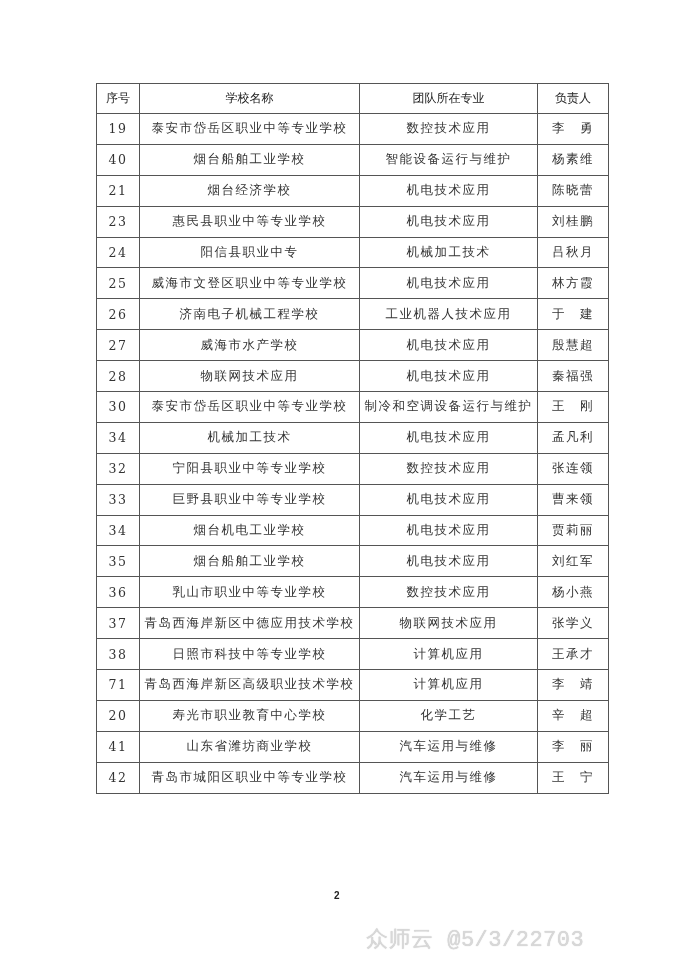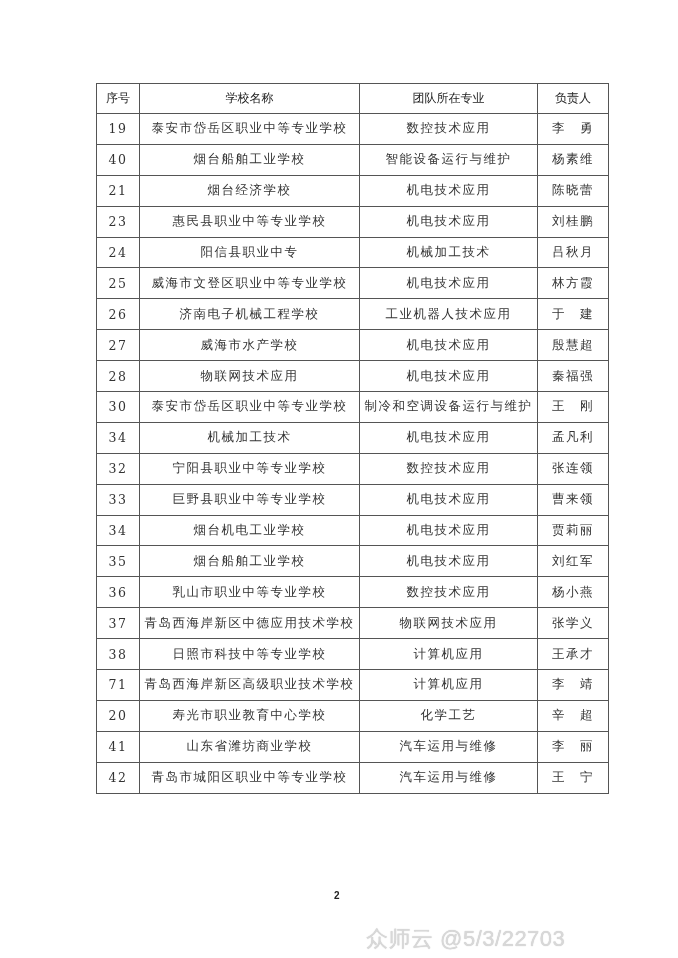--- a/index.html
+++ b/index.html
@@ -11,21 +11,21 @@
     table.list th, table.list td { border: 1px solid #555; padding: 0; text-align: center;
                  white-space: nowrap; overflow: hidden; }
     table.list th { height: 29px; font-family: "DejaVu Sans", "Liberation Sans", sans-serif;
                  font-size: 12px; font-weight: normal; color: #222; margin-left: 17px; }
     table.list td { height: 29.9px; font-size: 12.5px; color: #333; letter-spacing: 1.5px; }
     td.num { letter-spacing: 0.5px; font-size: 12px; }
     col.c1 { width: 43px; } col.c2 { width: 220px; } col.c3 { width: 178px; } col.c4 { width: 71px; }
     .pagenum { position: absolute; left: 334px; top: 890px; font-size: 10px; font-weight: bold;
                font-family: "Liberation Sans", sans-serif; color: #222; }
     .watermark { position: absolute; left: 366px; top: 924px; font-size: 22px; color: #d8d8d8;
-                 font-family: Liberation Sans, sans-serif; letter-spacing: 0.5px;
+                 font-family: Liberation Mono, monospace; letter-spacing: 0.5px;
                  text-shadow: 0 0 1px #bfbfbf; }
   </style>
 </head>
 <body>
 
 <div class="page">
   <table class="list">
     <colgroup>
         <col class="c1">
         <col class="c2">

